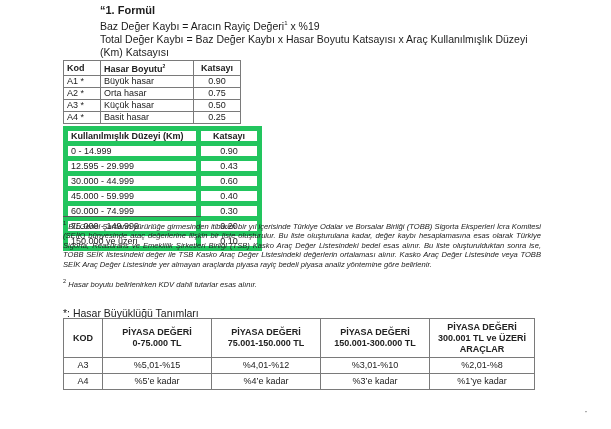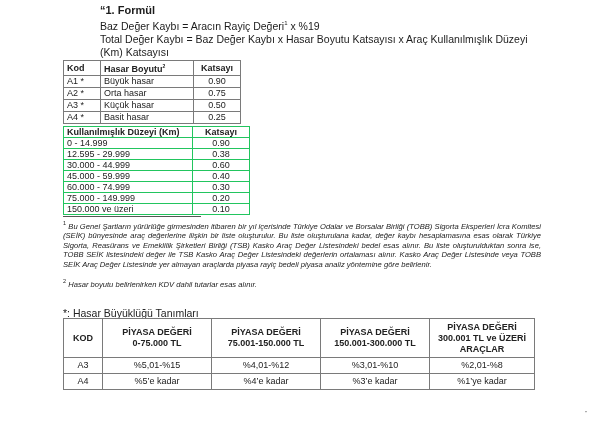--- a/index.html
+++ b/index.html
@@ -8,21 +8,21 @@
   .formula { left:100px; top:4px; font-size:10.5px; line-height:13px; color:#1c1c1c; }
   .formula .title { font-weight:bold; font-size:11px; }
   .formula sup { font-size:6px; }
   table { border-collapse:collapse; }
   .t1 { left:63px; top:60px; font-size:9px; }
   .t1 td, .t1 th { border:1px solid #7a7a7a; padding:0 3px; height:11px; line-height:11px; }
   .t1 th { font-weight:bold; text-align:left; }
   .t1 th.c, .t1 td.c { text-align:center; }
   .t1 sup { font-size:5px; }
   .t2 { left:63px; top:126px; font-size:9px; }
-  .t2 td, .t2 th { border:1px solid #22c55e; padding:0 3px; height:10px; line-height:10px; }
+  .t2 td, .t2 th { border:5px solid #22c55e; padding:0 3px; height:10px; line-height:10px; }
   .t2 th { font-weight:bold; text-align:left; }
   .t2 th.c, .t2 td.c { text-align:center; }
   .rule { left:63px; top:216px; width:138px; border-top:1px solid #555; }
   .fn { left:63px; top:219px; width:478px; font-size:7.6px; line-height:9.6px; font-style:italic; text-align:justify; color:#222; }
   .fn sup { font-style:normal; font-size:5.5px; }
   .fn2 { left:63px; top:278px; font-size:7.6px; font-style:italic; color:#222; }
   .fn2 sup { font-style:normal; font-size:5.5px; }
   .t3title { left:63px; top:307px; font-size:10.5px; color:#222; }
   .t3 { left:63px; top:318px; font-size:9px; }
   .t3 th, .t3 td { border:1px solid #7a7a7a; text-align:center; }
@@ -75,21 +75,21 @@
       <tr>
     <th style="width:122px">Kullanılmışlık Düzeyi (Km)</th>
     <th class="c" style="width:50px">Katsayı</th>
   </tr>
   <tr>
         <td>0 - 14.999</td>
         <td class="c">0.90</td>
       </tr>
   <tr>
         <td>12.595 - 29.999</td>
-        <td class="c">0.38</td>
+        <td class="c">0.43</td>
       </tr>
   <tr>
         <td>30.000 - 44.999</td>
         <td class="c">0.60</td>
       </tr>
   <tr>
         <td>45.000 - 59.999</td>
         <td class="c">0.40</td>
       </tr>
   <tr>

